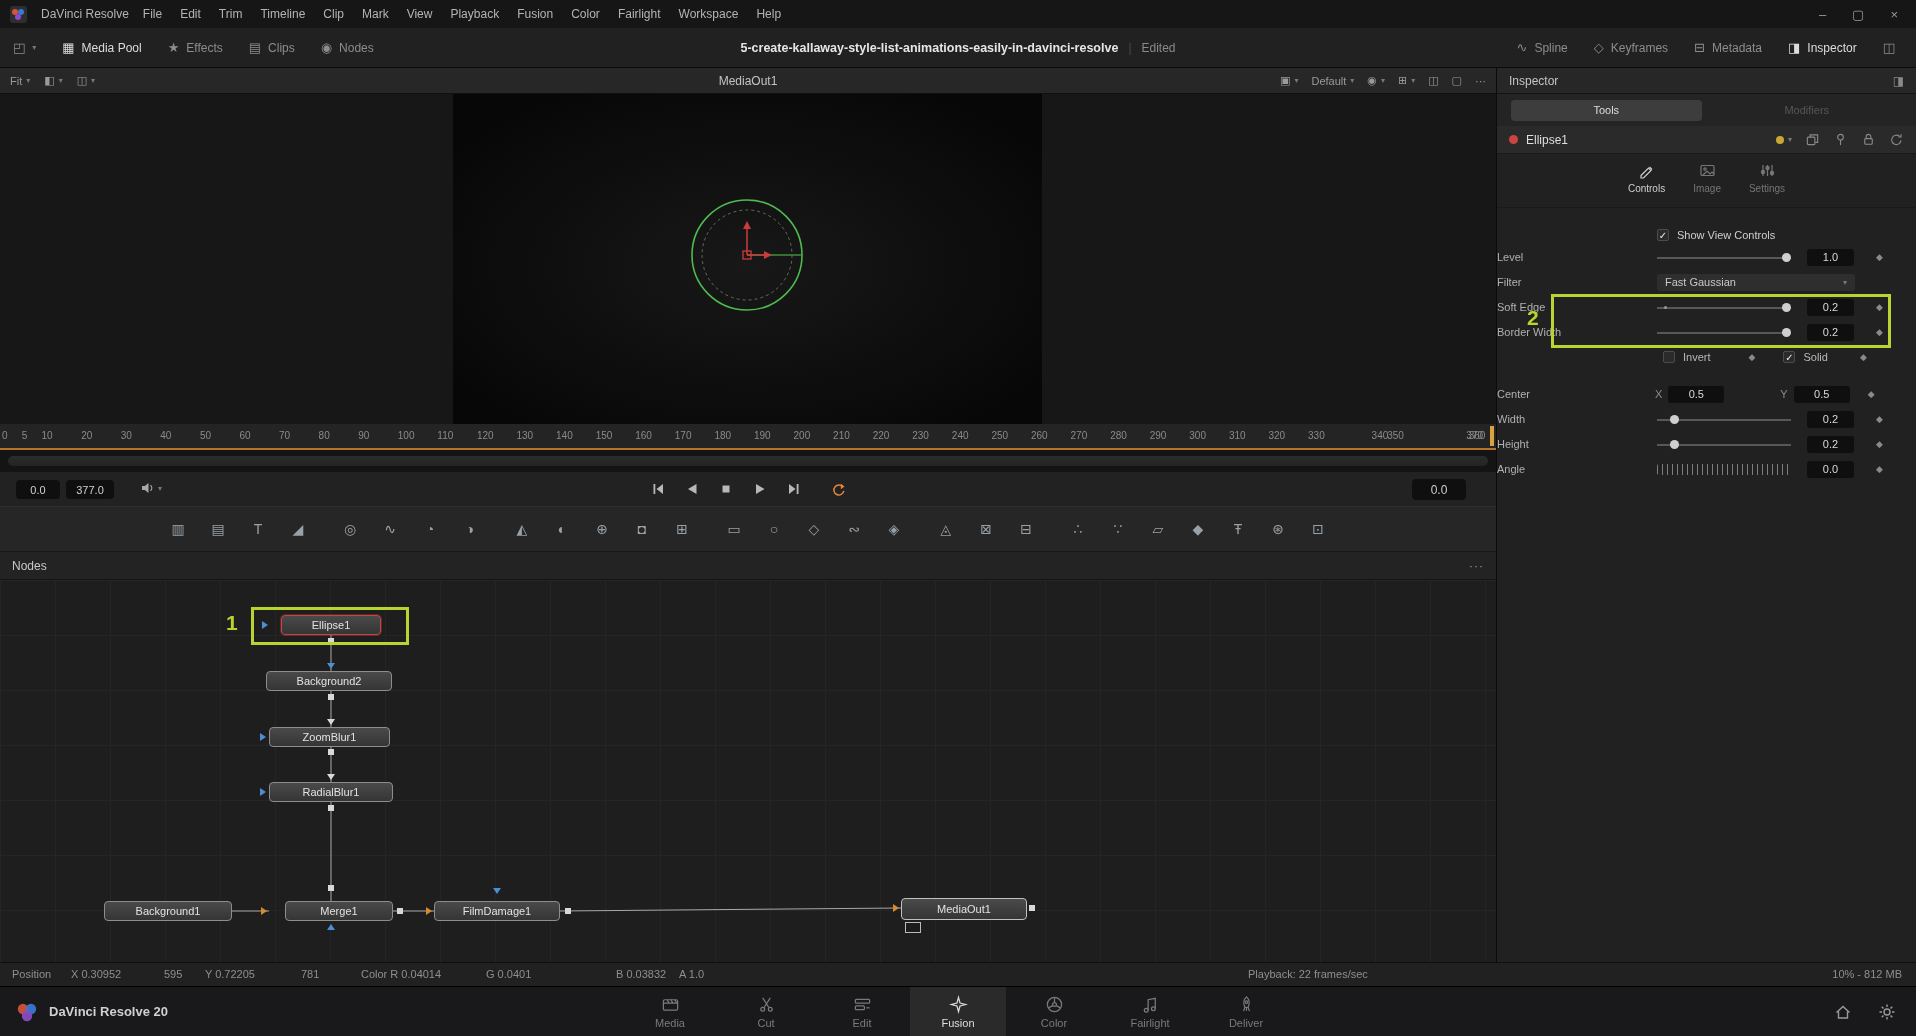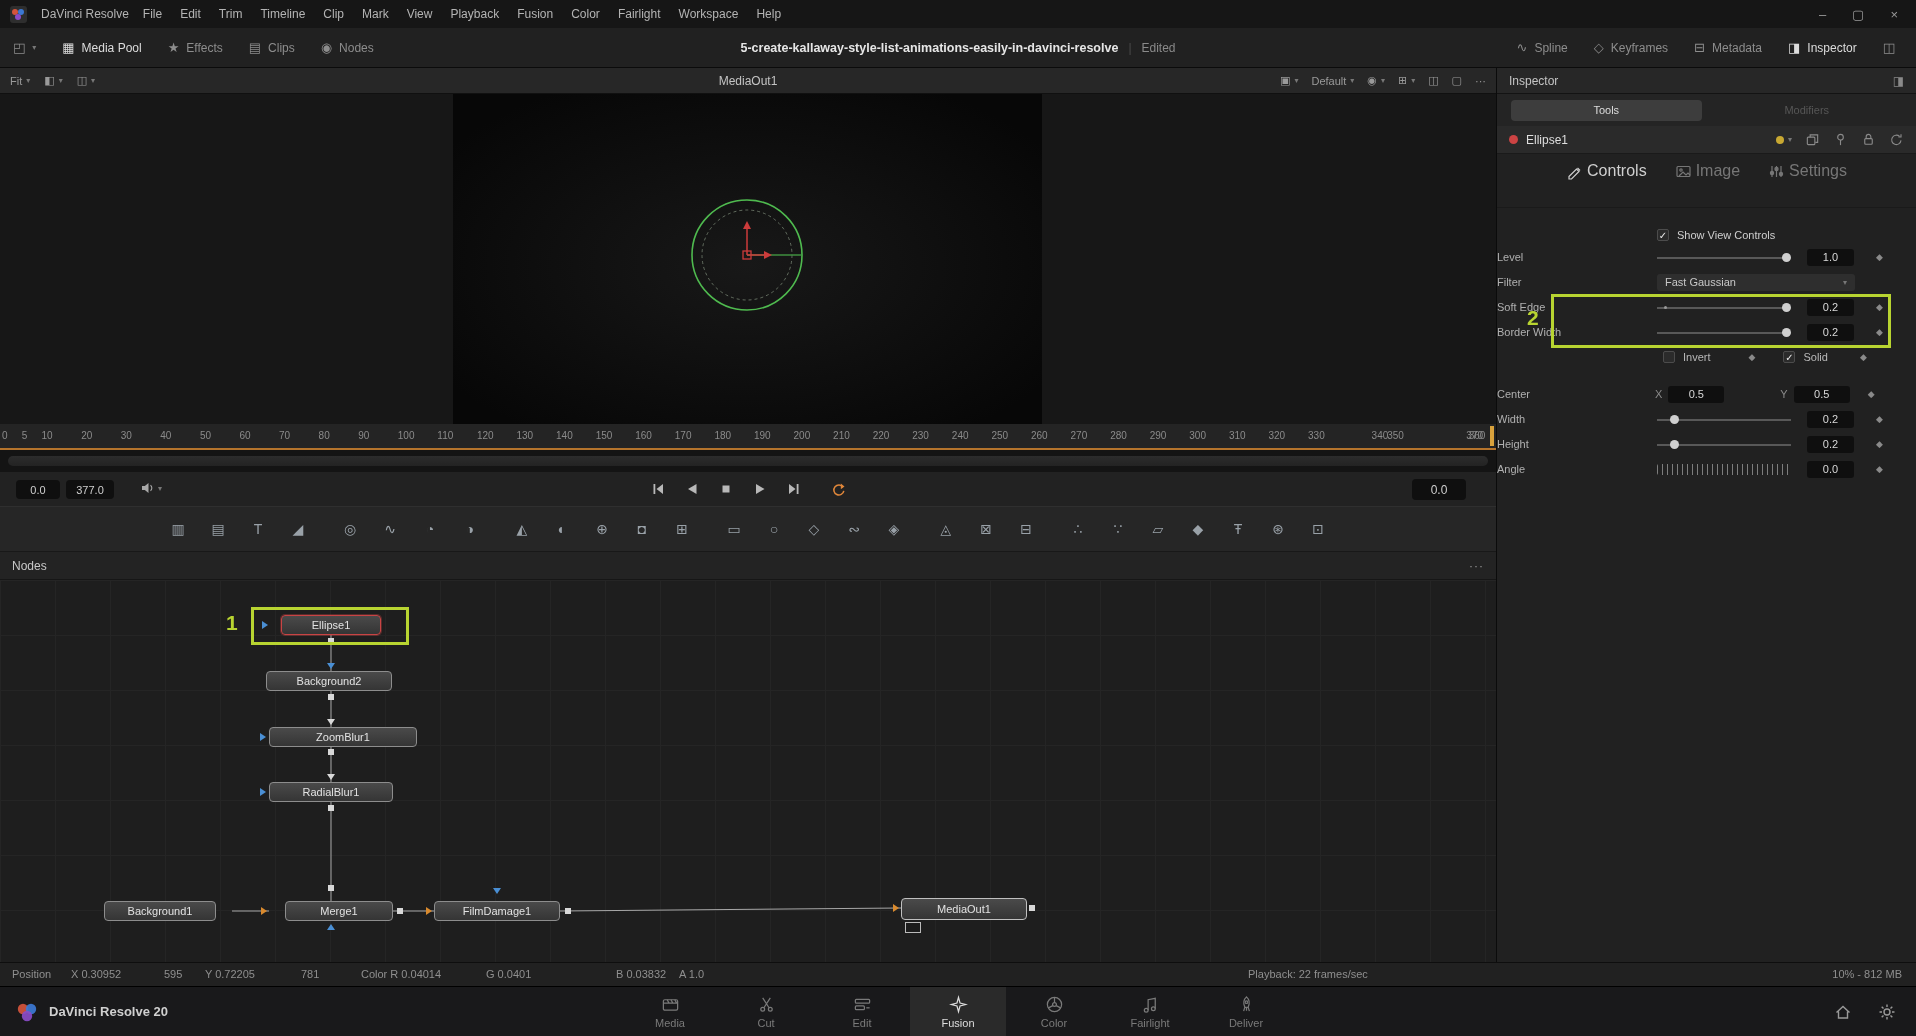--- a/index.html
+++ b/index.html
@@ -102,21 +102,21 @@
   .ins-header-icon{margin-left:auto;color:#8a8a8a}
   .ins-tabs{height:32px;display:flex;align-items:center;padding:0 14px;gap:10px;background:#242424}
   .tab-tools{flex:1;height:21px;background:#3d3d3d;border-radius:4px;display:flex;align-items:center;justify-content:center;color:#dcdcdc;font-size:11px}
   .tab-modifiers{flex:1;text-align:center;color:#565656;font-size:11px}
   .node-header{height:28px;background:#2a2a2a;display:flex;align-items:center;padding:0 12px;gap:8px;border-bottom:1px solid #1a1a1a}
   .red-dot{width:9px;height:9px;border-radius:50%;background:#cc4343}
   .yellow-dot{width:8px;height:8px;border-radius:50%;background:#c8a832}
   .node-header .name{color:#dedede;font-size:12px}
   .nh-icons{margin-left:auto;display:flex;align-items:center;gap:13px;color:#8a8a8a}
   .subtabs{height:54px;display:flex;align-items:flex-start;justify-content:center;gap:28px;padding-top:8px;background:#212121;border-bottom:1px solid #1a1a1a}
-  .subtab{display:flex;flex-direction:row;align-items:center;gap:4px;font-size:16px;color:#767676}
+  .subtab{display:flex;flex-direction:column;align-items:center;gap:4px;font-size:10px;color:#767676}
   .subtab.active{color:#cfcfcf}
   .ins-controls{position:relative;height:700px}
   .irow{position:absolute;left:0;right:0;height:22px;display:flex;align-items:center}
   .ilabel{width:148px;text-align:left;color:#b0b0b0;font-size:11px;flex:0 0 auto}
   .islider{width:134px;margin-left:12px;position:relative;height:9px;flex:0 0 auto}
   .islider .track{position:absolute;top:4px;left:0;right:0;height:2px;background:#585858}
   .knob{position:absolute;top:0;width:9px;height:9px;border-radius:50%;background:#cfcfcf}
   .sdot{position:absolute;top:3px;width:3px;height:3px;border-radius:50%;background:#999}
   .ival{width:47px;height:17px;margin-left:16px;background:#0f0f0f;border-radius:3px;display:flex;align-items:center;justify-content:center;font-size:11px;color:#d8d8d8;flex:0 0 auto}
   .idiamond{margin-left:22px;color:#8a8a8a;font-size:9px}
@@ -455,23 +455,23 @@
     <div class="tri tri-d c-white-d" style="left:327px;top:139px"></div>
     <div class="tri tri-d c-white-d" style="left:327px;top:194px"></div>
     <div class="tri tri-u c-blue-u" style="left:327px;top:344px"></div>
     <div class="tri tri-d c-blue-d" style="left:493px;top:308px"></div>
     <div class="tri tri-r c-orange" style="left:261px;top:327px"></div>
     <div class="tri tri-r c-orange" style="left:426px;top:327px"></div>
     <div class="tri tri-r c-orange" style="left:893px;top:324px"></div>
 
     <div class="node selected" style="left:281px;top:35px;width:100px">Ellipse1</div>
     <div class="node" style="left:266px;top:91px;width:126px">Background2</div>
-    <div class="node" style="left:269px;top:147px;width:148px">ZoomBlur1</div>
+    <div class="node" style="left:269px;top:147px;width:121px">ZoomBlur1</div>
     <div class="node" style="left:269px;top:202px;width:124px">RadialBlur1</div>
-    <div class="node" style="left:104px;top:321px;width:112px">Background1</div>
+    <div class="node" style="left:104px;top:321px;width:128px">Background1</div>
     <div class="node" style="left:285px;top:321px;width:108px">Merge1</div>
     <div class="node" style="left:434px;top:321px;width:126px">FilmDamage1</div>
     <div class="node viewed" style="left:901px;top:318px;width:126px;height:22px">MediaOut1</div>
 
     <div class="ann-box" style="left:251px;top:27px;width:158px;height:38px"></div>
     <div class="ann-label" style="left:226px;top:31px">1</div>
   </div>
 
   <div class="statusbar">
     <span style="left:12px">Position</span>

